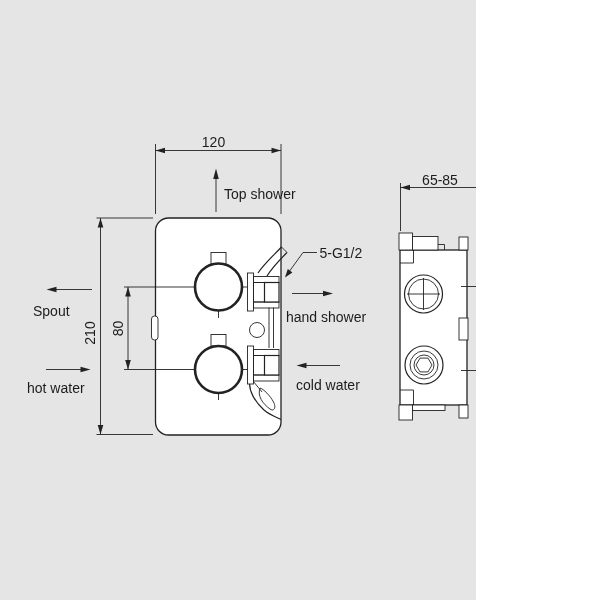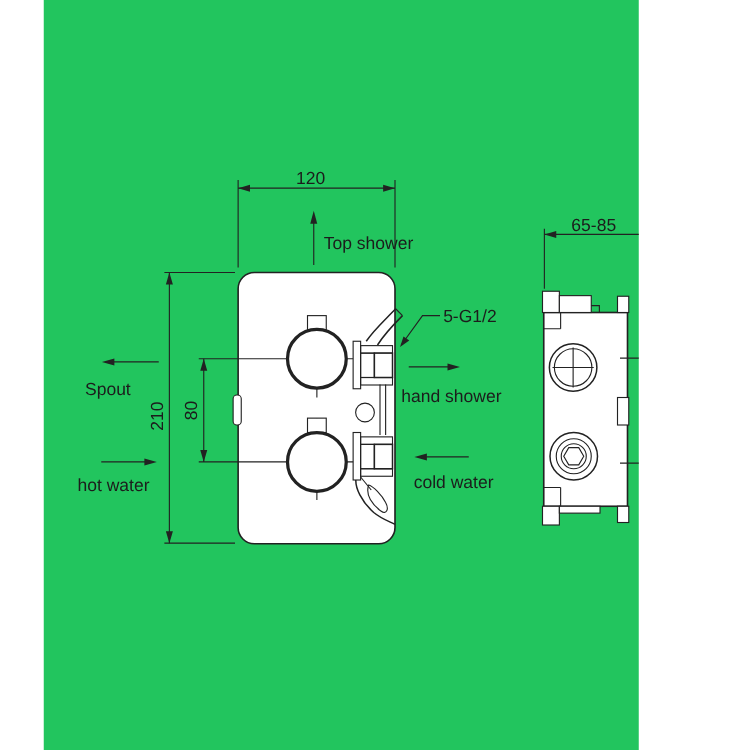--- a/index.html
+++ b/index.html
@@ -1,17 +1,17 @@
 <!DOCTYPE html>
 <html><head>
 <meta charset="utf-8">
 <style>
   html,body{margin:0;padding:0;background:#ffffff;}
-  .canvas{position:relative;width:476px;height:600px;background:#22c55e;overflow:hidden;
-          font-family:"Liberation Sans", sans-serif;margin-left:35px;}
+  .canvas{position:relative;width:476px;height:600px;background:#e5e5e5;overflow:hidden;
+          font-family:"Liberation Sans", sans-serif;}
   svg{display:block;}
   .ln      {stroke:#222222;fill:none;stroke-width:1.2;stroke-linecap:butt;}
   .thin    {stroke-width:0.9;}
   .med     {stroke-width:1.3;}
   .thick   {stroke-width:2.6;}
   .wfill   {fill:#ffffff;}
   .dimtxt  {font-family:"Liberation Sans", sans-serif;font-size:14px;fill:#1c1c1c;}
   .arrow   {fill:#222222;stroke:none;}
 </style>
 </head>

